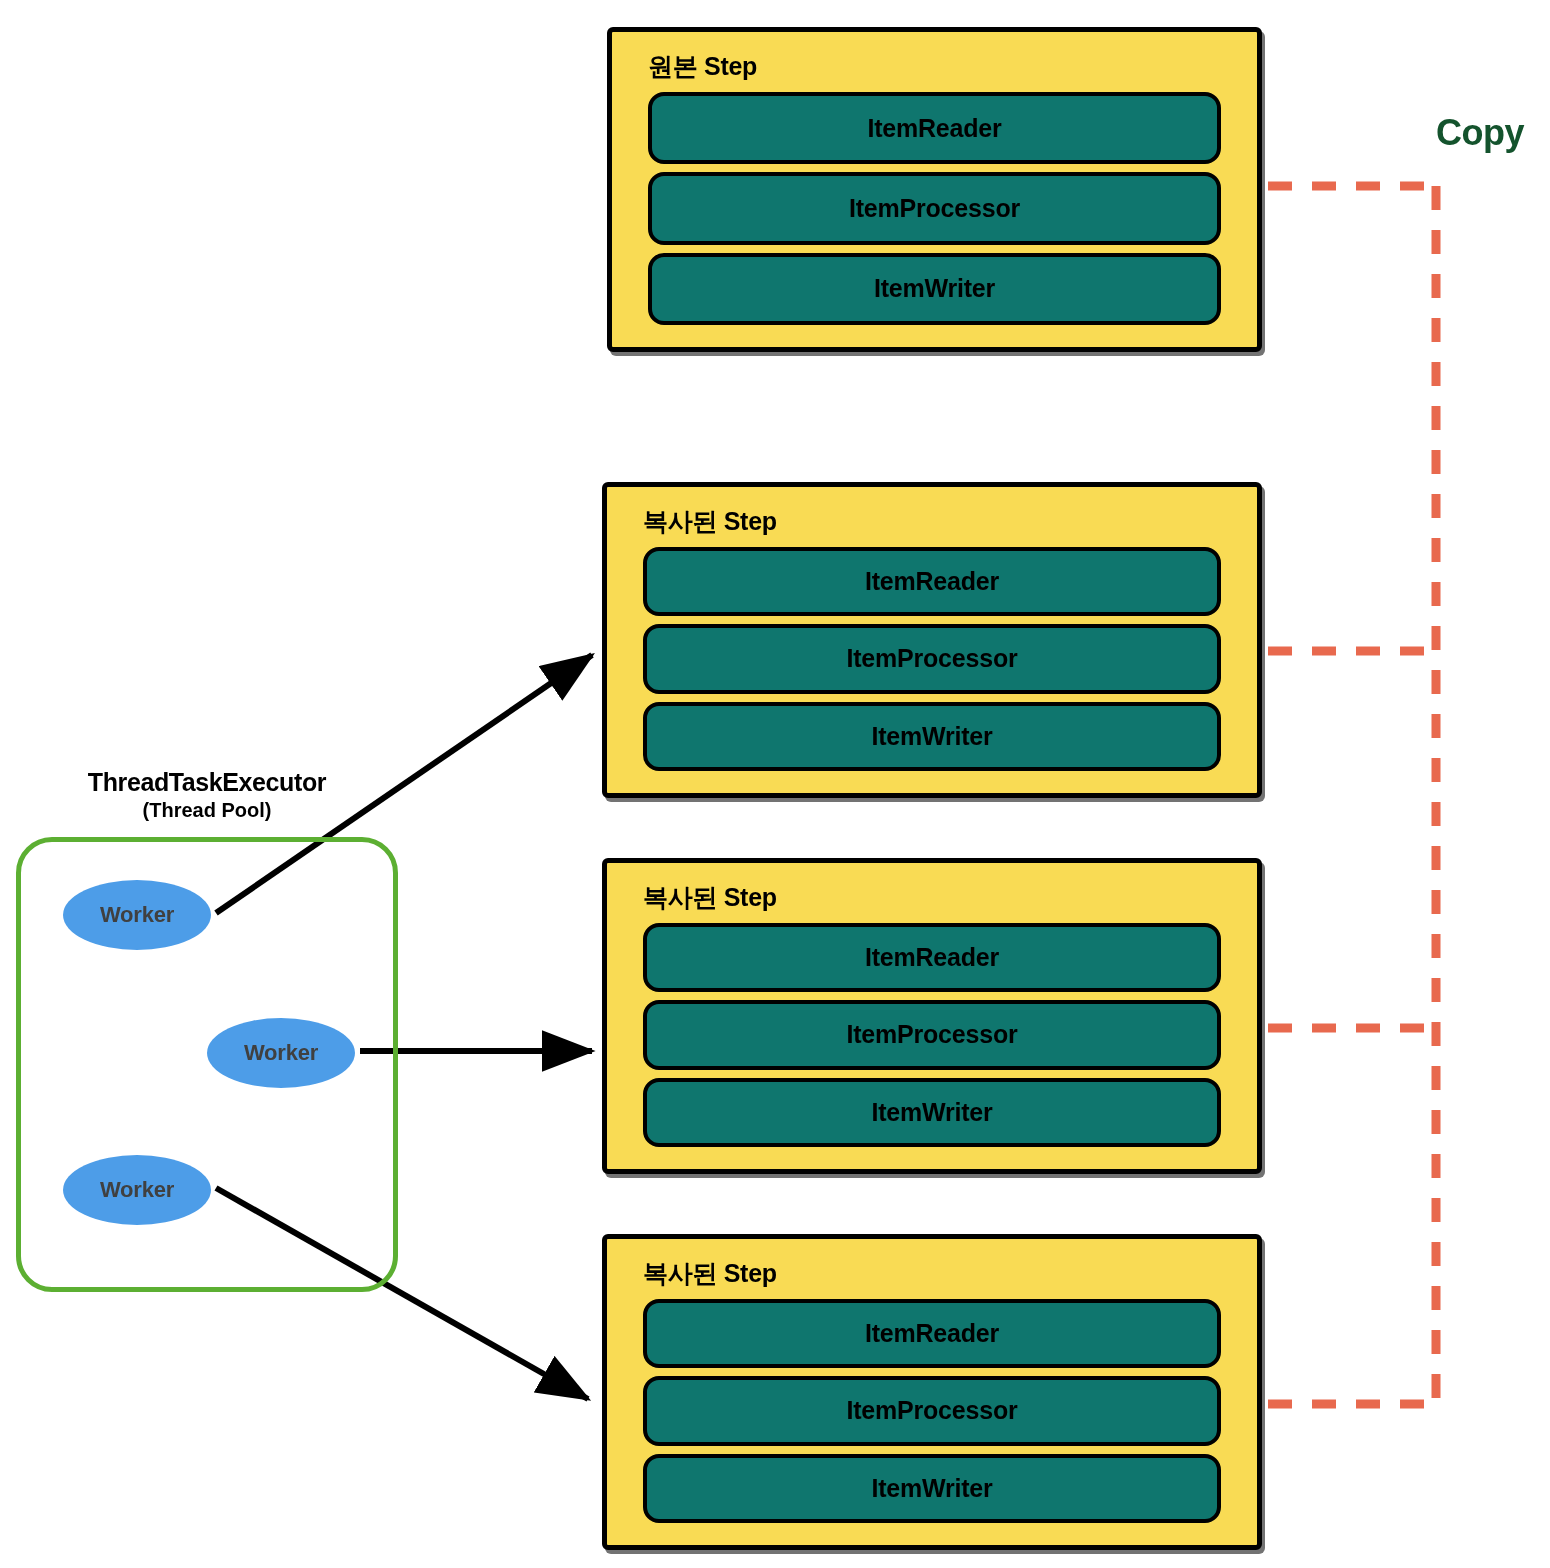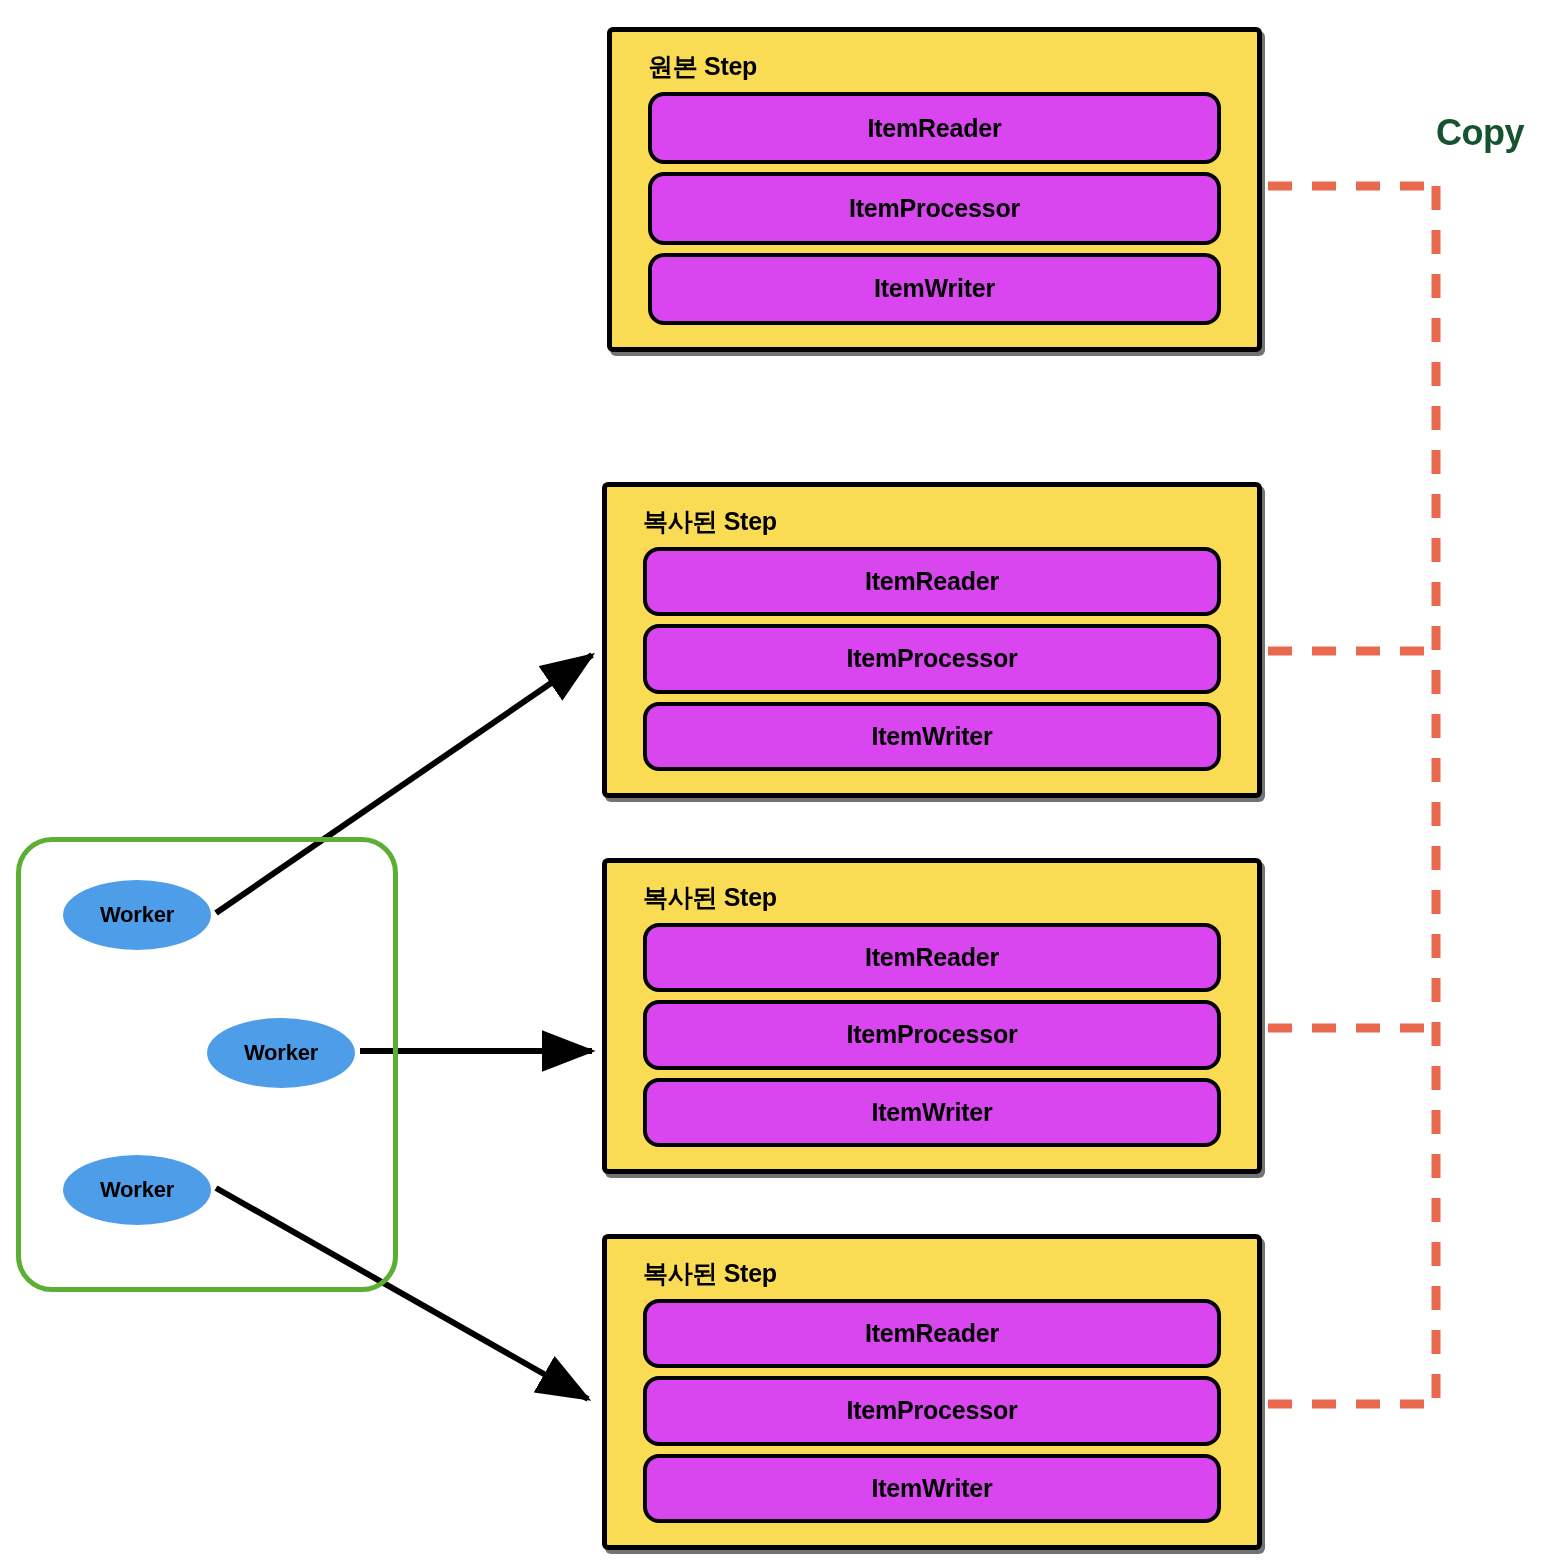--- a/index.html
+++ b/index.html
@@ -46,21 +46,21 @@
     right: 36px;
     top: 60px;
     bottom: 22px;
     display: flex;
     flex-direction: column;
     justify-content: flex-start;
     gap: 8px;
   }
   .part-box {
     flex: 1 1 0;
-    background: #d946ef;
+    background: #0f766e;
     border: 4px solid #000000;
     border-radius: 16px;
     box-sizing: border-box;
     display: flex;
     align-items: center;
     justify-content: center;
     font-size: 25px;
     font-weight: bold;
     color: #000000;
     letter-spacing: -0.2px;
@@ -99,21 +99,21 @@
     font-weight: bold;
     margin-top: 2px;
   }
   .worker {
     position: absolute;
     background: #4D9DE8;
     border-radius: 50%;
     display: flex;
     align-items: center;
     justify-content: center;
-    color: #000000;
+    color: #404040;
     font-size: 22px;
     font-weight: bold;
     letter-spacing: -0.2px;
   }
 
   
   .copy-label {
     position: absolute;
     left: 1436px;
     top: 112px;
@@ -192,20 +192,24 @@
     <div class="step-title">복사된 Step</div>
     <div class="step-parts">
       <div class="part-box">ItemReader</div>
       <div class="part-box">ItemProcessor</div>
       <div class="part-box">ItemWriter</div>
     </div>
   </div>
 
   <div class="copy-label">Copy</div>
 
+  <div class="executor-label">
+    <span class="l1">ThreadTaskExecutor</span>
+    <span class="l2">(Thread Pool)</span>
+  </div>
 
   <div class="executor-box"></div>
 
   <div class="worker" style="left:63px; top:880px; width:148px; height:70px;">Worker</div>
 
   <div class="worker" style="left:207px; top:1018px; width:148px; height:70px;">Worker</div>
 
   <div class="worker" style="left:63px; top:1155px; width:148px; height:70px;">Worker</div>
 
 </div>

